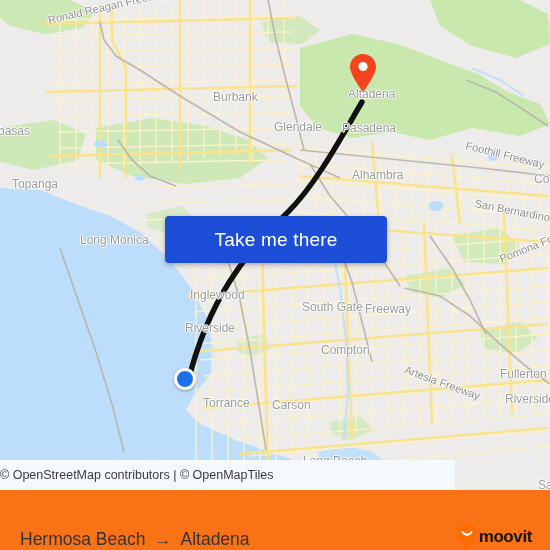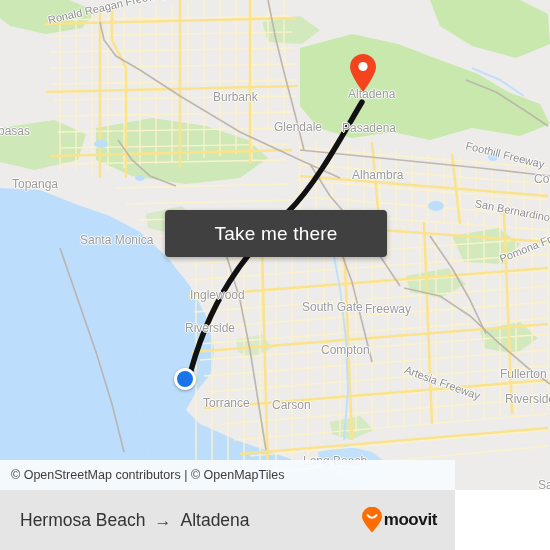--- a/index.html
+++ b/index.html
@@ -53,23 +53,23 @@
     box-shadow: 0 1px 3px rgba(0,0,0,.35);
   }
   #dest-marker {
     position: absolute;
     width: 30px; height: 40px;
   }
 
   
   #cta-button {
     position: absolute;
-    left: 165px; top: 210px;
+    left: 165px; top: 216px;
     width: 222px; height: 47px;
-    background: #404040;
+    background: #1d4ed8;
     border: none;
     border-radius: 4px;
     color: #ffffff;
     font-family: "Liberation Sans", sans-serif;
     font-size: 19px;
     letter-spacing: .2px;
     cursor: pointer;
     box-shadow: 0 2px 5px rgba(0,0,0,.28);
     display: flex;
     align-items: center;
@@ -77,36 +77,35 @@
   }
 
   
   #attribution-bar {
     position: absolute;
     left: 0; top: 460px;
     width: 455px; height: 30px;
     background: rgba(248,251,254,.94);
     display: flex;
     align-items: center;
-    padding-left: 11px;
   }
   #attribution-text {
     font-size: 12.5px;
     color: #3c3c3c;
     white-space: nowrap;
   }
 
   
   #footer {
     position: absolute;
     left: 0; top: 490px;
-    width: 455px; height: 60px;
-    background: #e5e5e5;
-    display: flex;
-    align-items: center;
+    width: 550px; height: 60px;
+    background: #f97316;
+    display: flex;
+    align-items: flex-end;
     padding: 0 18px 0 20px;
   }
   #route-summary {
     display: flex;
     align-items: center;
     gap: 9px;
     font-size: 17.5px;
     color: #333333;
   }
   #route-arrow-icon { font-size: 17px; color: #444; line-height: 1; }
@@ -322,21 +321,21 @@
         <div class="map-label big" style="left: 213px; top: 90px;">Burbank</div>
         <div class="map-label big" style="left: -2px; top: 124px;">basas</div>
         <div class="map-label big" style="left: 12px; top: 177px; text-align: right;">Topanga</div>
         <div class="map-label big" style="left: 274px; top: 120px;">Glendale</div>
         <div class="map-label big" style="left: 348px; top: 87px;">Altadena</div>
         <div class="map-label big" style="left: 342px; top: 121px; text-align: center;">Pasadena</div>
         <div class="map-label big" style="left: 352px; top: 168px;">Alhambra</div>
         <div class="map-label road" style="left: 466px; top: 139px; transform: rotate(14deg); transform-origin: left center;">Foothill Freeway</div>
         <div class="map-label big" style="left: 534px; top: 172px;">Co</div>
         <div class="map-label road" style="left: 475px; top: 197px; transform: rotate(11deg); transform-origin: left center;">San Bernardino F</div>
-        <div class="map-label big" style="left: 80px; top: 233px;">Santa Monica</div>
+        <div class="map-label big" style="left: 80px; top: 233px;">Long Monica</div>
         <div class="map-label big" style="left: 190px; top: 288px;">Inglewood</div>
         <div class="map-label big" style="left: 185px; top: 321px;">Riverside</div>
         <div class="map-label big" style="left: 302px; top: 300px;">South Gate</div>
         <div class="map-label big" style="left: 365px; top: 302px;">Freeway</div>
         <div class="map-label road" style="left: 500px; top: 253px; transform: rotate(-22deg); transform-origin: left center;">Pomona Fr</div>
         <div class="map-label big" style="left: 277px; top: 343px; margin-left: 44px;">Compton</div>
         <div class="map-label big" style="left: 203px; top: 396px;">Torrance</div>
         <div class="map-label big" style="left: 272px; top: 398px;">Carson</div>
         <div class="map-label road" style="left: 405px; top: 363px; transform: rotate(20deg); transform-origin: left center;">Artesia Freeway</div>
         <div class="map-label big" style="left: 500px; top: 367px;">Fullerton</div>

